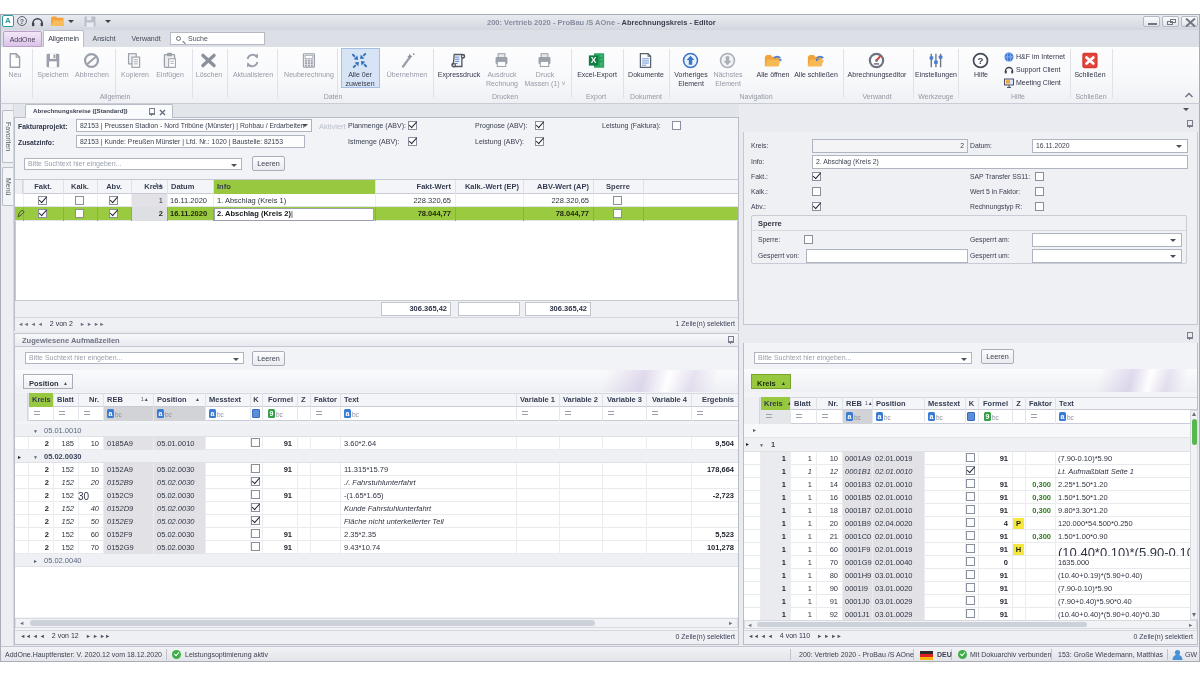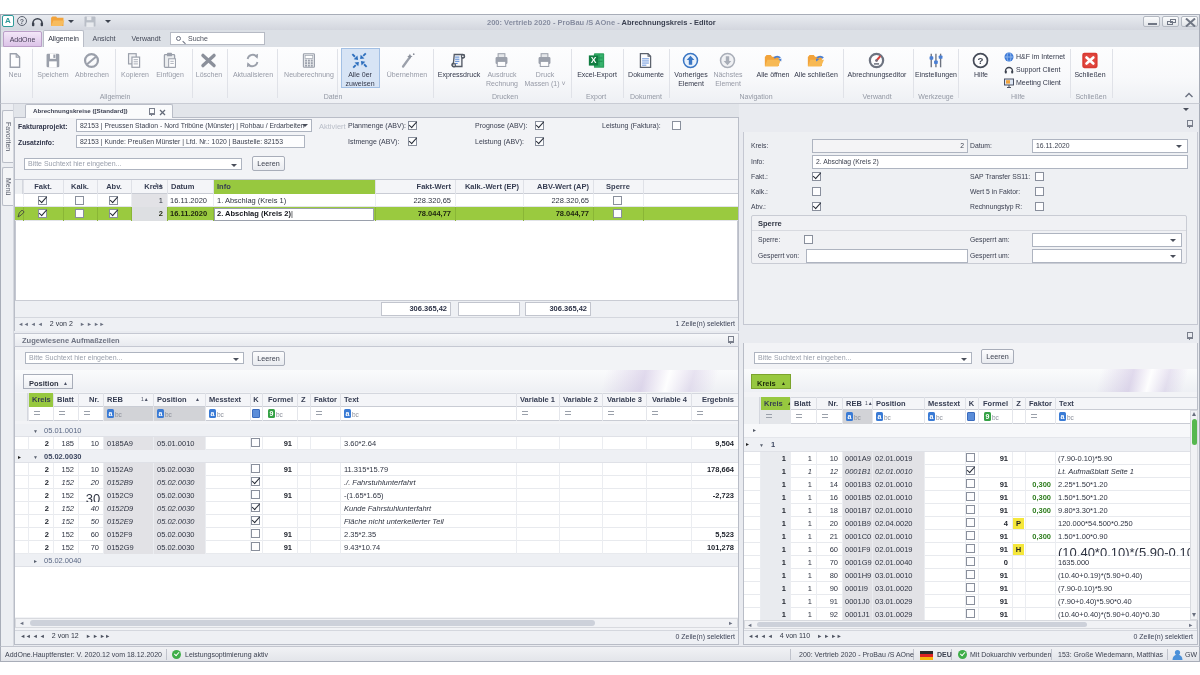--- a/index.html
+++ b/index.html
@@ -639,21 +639,21 @@
 <div class="abs" style="left:297px;top:489px;width:1px;height:13px;background:#ebedf1"></div>
 <div class="abs" style="left:310px;top:489px;width:1px;height:13px;background:#ebedf1"></div>
 <div class="abs" style="left:340px;top:489px;width:1px;height:13px;background:#ebedf1"></div>
 <div class="abs" style="left:516px;top:489px;width:1px;height:13px;background:#ebedf1"></div>
 <div class="abs" style="left:559px;top:489px;width:1px;height:13px;background:#ebedf1"></div>
 <div class="abs" style="left:602px;top:489px;width:1px;height:13px;background:#ebedf1"></div>
 <div class="abs" style="left:646px;top:489px;width:1px;height:13px;background:#ebedf1"></div>
 <div class="abs" style="left:691px;top:489px;width:1px;height:13px;background:#ebedf1"></div>
 <div class="abs b" style="left:28px;top:491px;width:21px;text-align:right;color:#22262f;font-size:7.5px">2</div>
 <div class="abs" style="left:53px;top:491px;width:21px;text-align:right;font-size:7.5px;color:#2f3442">152</div>
-<div class="abs" style="left:78px;top:491px;width:30px;text-align:center;font-size:13px;color:#2f3442">30</div>
+<div class="abs" style="left:78px;top:491px;width:30px;text-align:left;font-size:10px;color:#2f3442">30</div>
 <div class="abs" style="left:107px;top:491px;font-size:7.5px;color:#2f3442">0152C9</div>
 <div class="abs" style="left:157px;top:491px;font-size:7.5px;color:#2f3442">05.02.0030</div>
 <div class="cb" style="left:251px;top:490px"></div>
 <div class="abs b" style="left:262px;top:491px;width:30px;text-align:right;color:#22262f;font-size:7.5px">91</div>
 <div class="abs" style="left:344px;top:491px;font-size:7.5px;color:#2f3442">-(1.65*1.65)</div>
 <div class="abs b" style="left:691px;top:491px;width:43px;text-align:right;color:#22262f;font-size:7.5px">-2,723</div>
 <div class="abs" style="left:15px;top:502px;width:723px;height:13px;background:#fff;border-bottom:1px solid #e8eaee"></div>
 <div class="abs" style="left:103px;top:502px;width:50px;height:13px;background:#e2e2e6"></div>
 <div class="abs" style="left:153px;top:502px;width:52px;height:13px;background:#e2e2e6"></div>
 <div class="abs" style="left:28px;top:502px;width:1px;height:13px;background:#ebedf1"></div>

